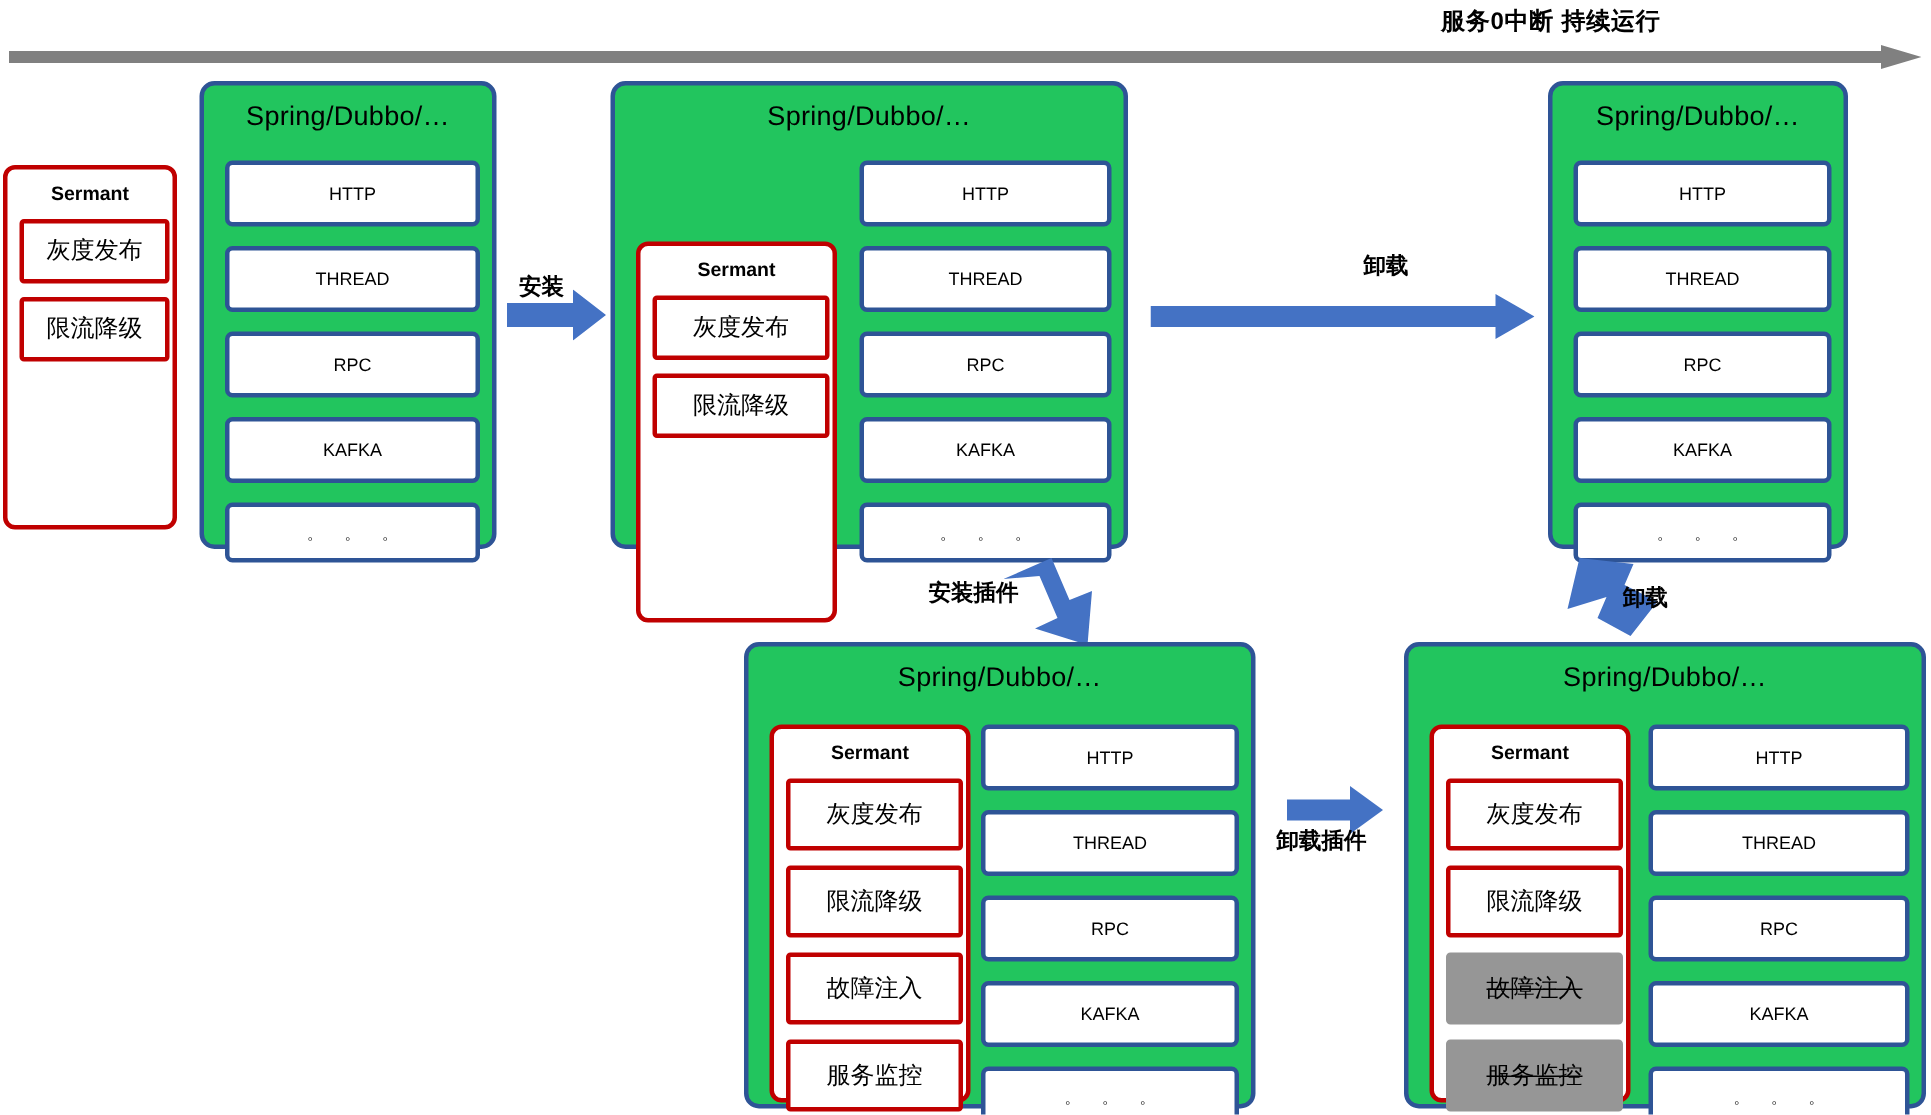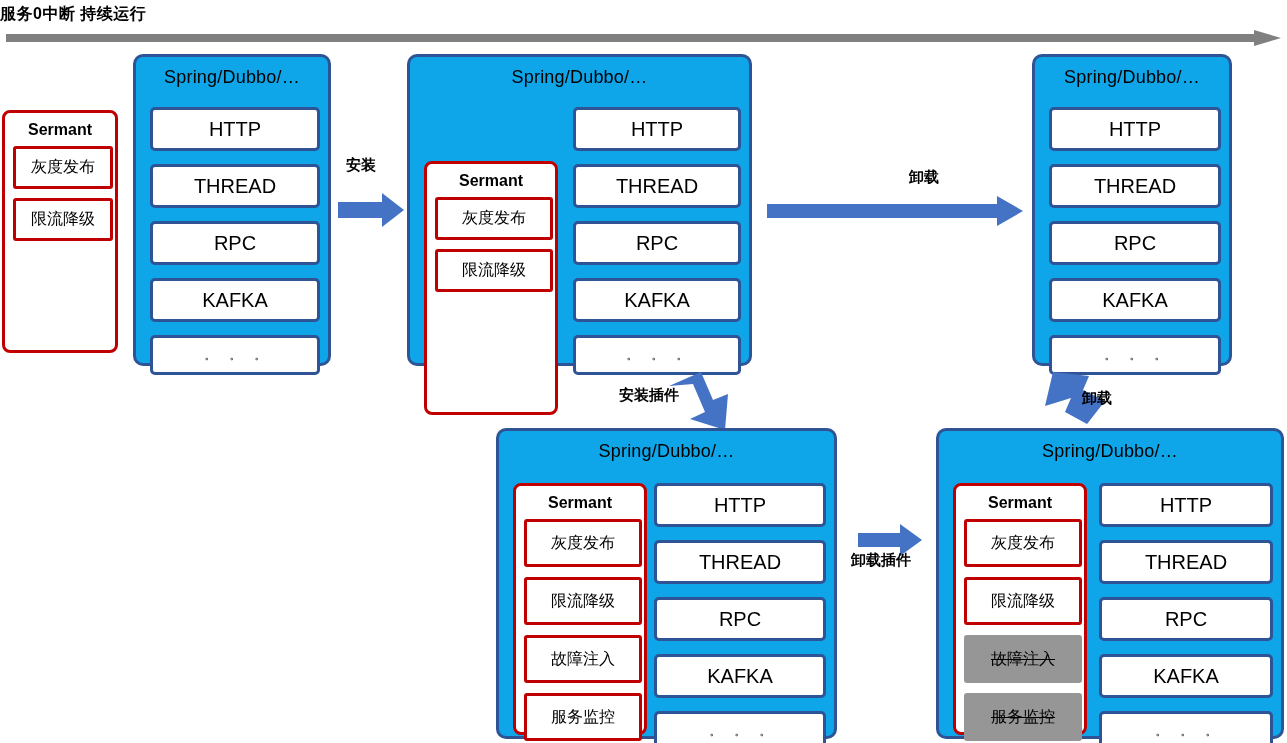--- a/index.html
+++ b/index.html
@@ -5,49 +5,49 @@
   html,body{margin:0;padding:0;background:#fff;}
   body{
     width:1287px;height:743px;position:relative;overflow:hidden;
     font-family:"Liberation Sans","DejaVu Sans",sans-serif;
     color:#000;
   }
   .abs{position:absolute;box-sizing:border-box;}
 
   
   #top-title{
-    left:0;top:4px;width:1107px;text-align:left;
+    left:0;top:4px;width:1107px;text-align:right;
     font-size:16px;font-weight:bold;letter-spacing:.5px;
   }
   #timeline-arrow{left:6px;top:30px;width:1275px;height:16px;}
 
   
   .host{
-    border:3px solid #2E5496;border-radius:10px;background:#0ea5e9;
+    border:3px solid #2E5496;border-radius:10px;background:#22c55e;
   }
   .host-title{
     position:absolute;left:0;width:100%;top:10px;text-align:center;
     font-size:18px;letter-spacing:.2px;
   }
   .mods{position:absolute;}
   .mod{
     border:3px solid #2E5496;border-radius:5px;background:#fff;
     display:flex;align-items:center;justify-content:center;
-    font-size:20px;width:100%;
+    font-size:12px;width:100%;
   }
   .mod.dots{font-size:11px;letter-spacing:14px;text-indent:14px;}
 
   
   .sermant{
     border:3px solid #C00000;border-radius:8px;background:#fff;
     position:absolute;
   }
   .sermant-title{
     position:absolute;left:0;width:100%;top:8px;text-align:center;
-    font-size:16px;font-weight:bold;
+    font-size:13px;font-weight:bold;
   }
   .plugs{position:absolute;left:8px;right:8px;}
   .plug{
     border:3px solid #C00000;border-radius:3px;background:#fff;
     display:flex;align-items:center;justify-content:center;
     font-size:16px;width:100%;
   }
   .plug.disabled{
     border:3px solid #969696;background:#969696;color:#000;
     text-decoration:line-through;
@@ -78,21 +78,21 @@
   <div class="host-title">Spring/Dubbo/…</div>
   <div class="mods" style="left:14px;right:14px;top:50px;">
     <div class="mod" style="height:38px;margin-bottom:13px;">HTTP</div>
     <div class="mod" style="height:38px;margin-bottom:13px;">THREAD</div>
     <div class="mod" style="height:38px;margin-bottom:13px;">RPC</div>
     <div class="mod" style="height:38px;margin-bottom:13px;">KAFKA</div>
     <div class="mod dots" style="height:34px;">。。。</div>
   </div>
 </div>
 
-<div class="abs alabel" style="left:346px;top:156px;">安装</div>
+<div class="abs alabel" style="left:346px;top:182px;">安装</div>
 <svg class="abs arrowsvg" style="left:338px;top:193px;width:66px;height:34px;" viewBox="0 0 66 34">
   <polygon points="0,9 44,9 44,0 66,17 44,34 44,25 0,25" fill="#4472C4"></polygon>
 </svg>
 
 <div class="abs host" style="left:407px;top:54px;width:345px;height:312px;">
   <div class="host-title">Spring/Dubbo/…</div>
 
   <div class="sermant" style="left:14px;top:104px;width:128px;height:248px;">
     <div class="sermant-title">Sermant</div>
     <div class="plugs" style="top:33px;">

